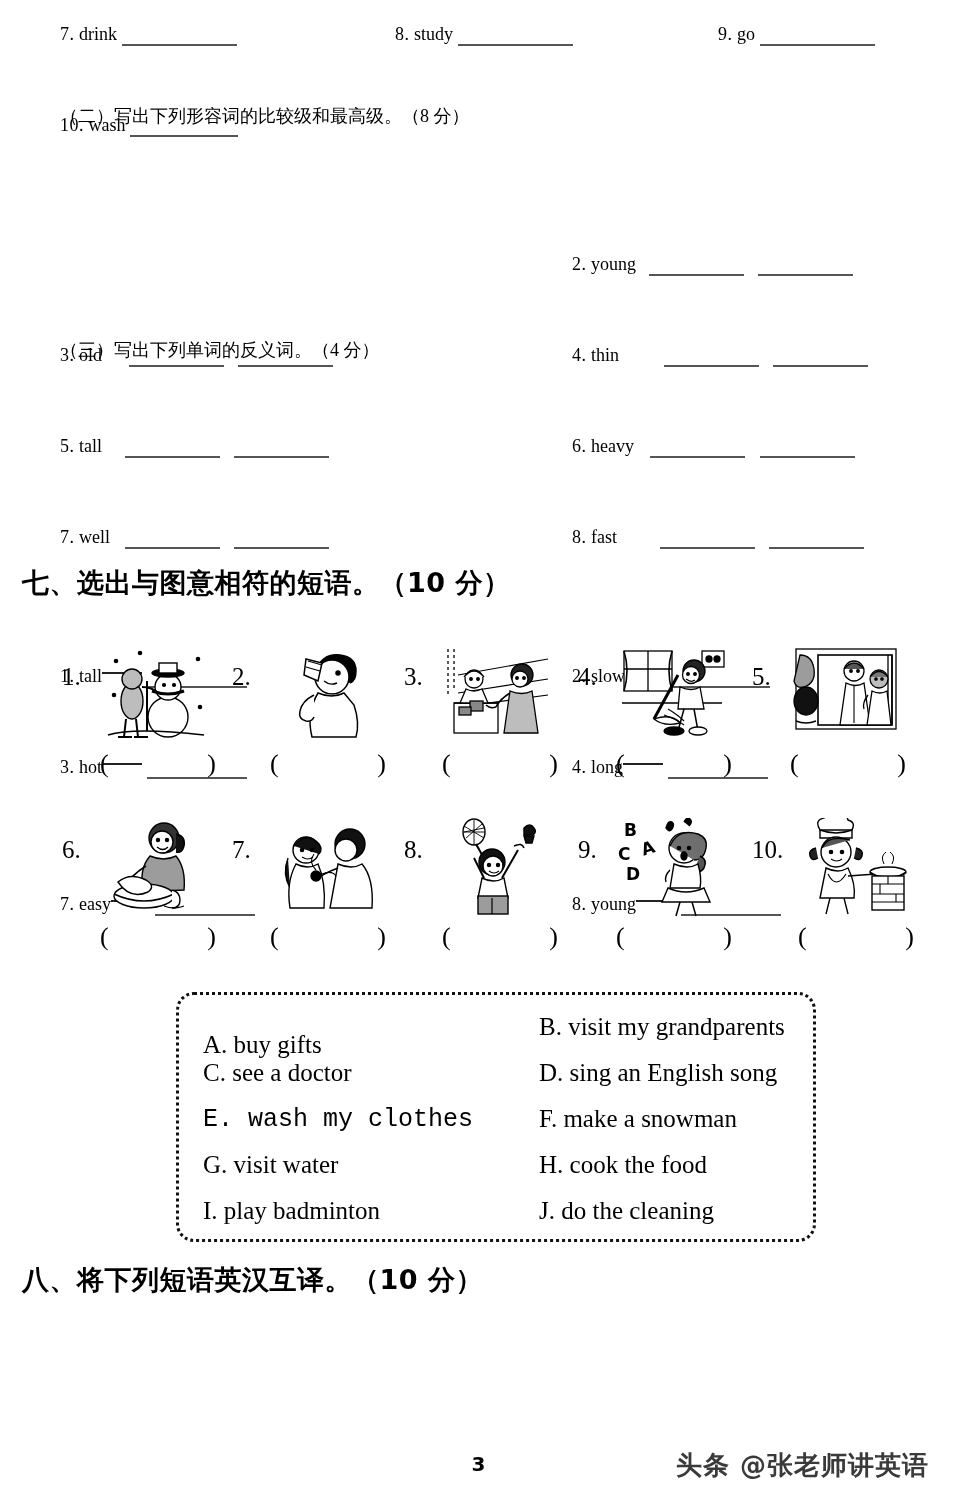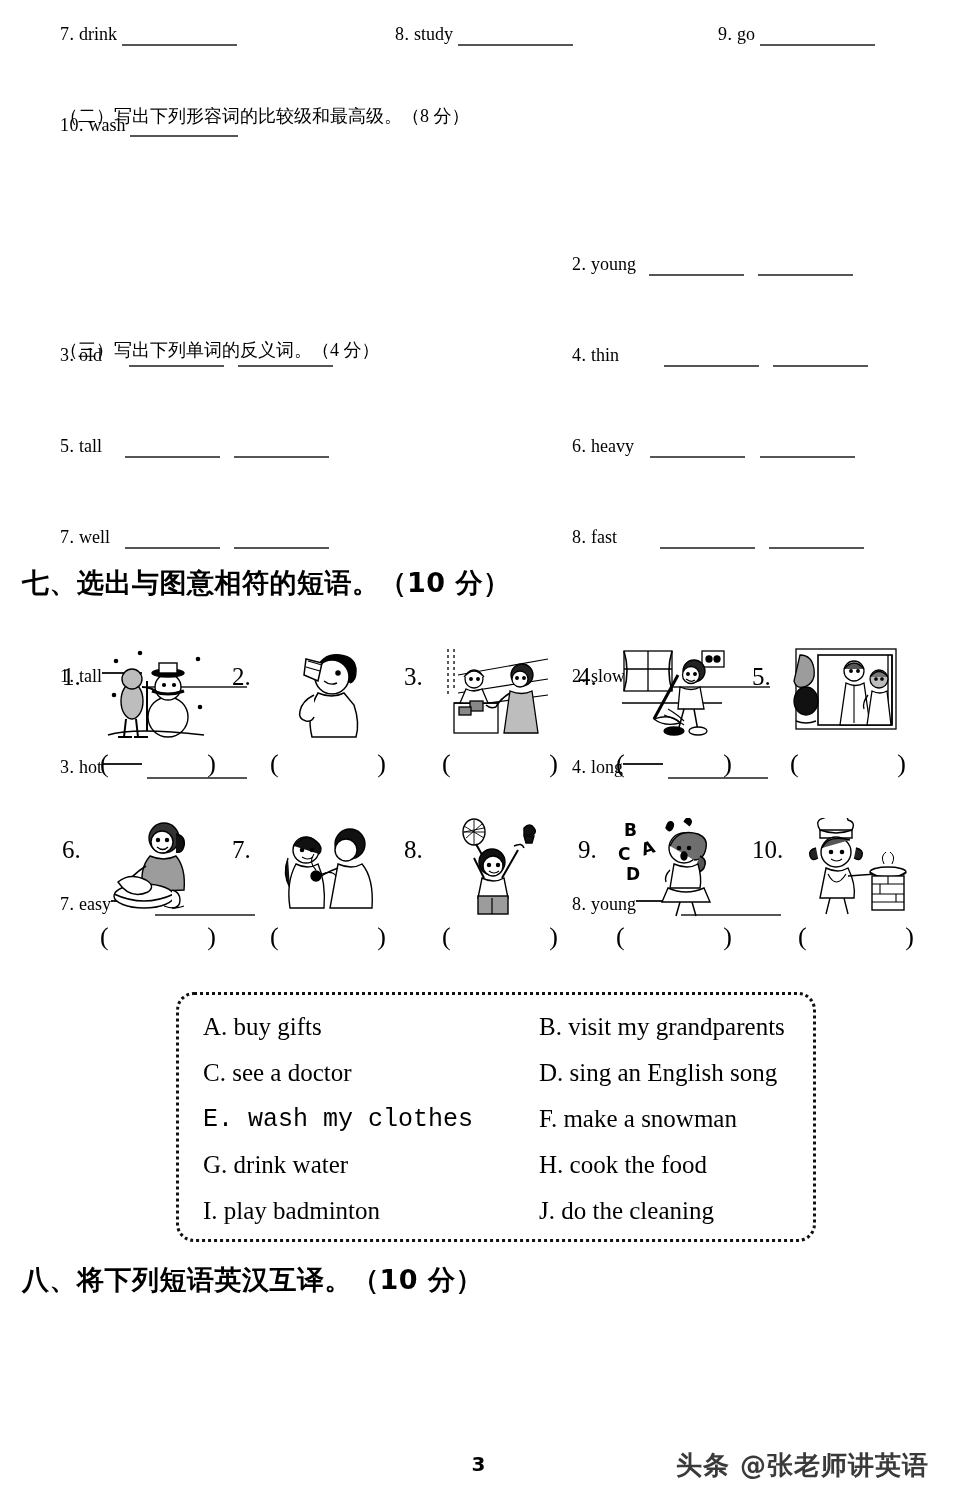--- a/index.html
+++ b/index.html
@@ -553,27 +553,27 @@
             <path d="M84 46 q-4 -8 2 -12 M92 46 q4 -8 -2 -12" stroke-width="1"></path>
           </g>
         </svg>
       </div>
       <span class="paren" style="left:46px;">(&nbsp;)</span>
     </div>
   </div>
 
   <div class="opt-box">
     <div class="opt-inner">
-      <span class="opt opt-c1" style="top:18px;">A. buy gifts</span>
+      <span class="opt opt-c1" style="top:36px;">A. buy gifts</span>
       <span class="opt opt-c2" style="top:18px;">B. visit my grandparents</span>
       <span class="opt opt-c1" style="top:64px;">C. see a doctor</span>
       <span class="opt opt-c2" style="top:64px;">D. sing an English song</span>
       <span class="opt opt-c1" style="top:110px;font-family:Liberation Mono, monospace;">E. wash my clothes</span>
       <span class="opt opt-c2" style="top:110px;">F. make a snowman</span>
-      <span class="opt opt-c1" style="top:156px;">G. drink water</span>
+      <span class="opt opt-c1" style="top:156px;">G. visit water</span>
       <span class="opt opt-c2" style="top:156px;">H. cook the food</span>
       <span class="opt opt-c1" style="top:202px;">I. play badminton</span>
       <span class="opt opt-c2" style="top:202px;">J. do the cleaning</span>
     </div>
   </div>
 
   <div class="big-head" style="top:1262px;">八、将下列短语英汉互译。（10 分）</div>
 
   <div class="page-num">3</div>
   <div class="watermark">头条 @张老师讲英语</div>

